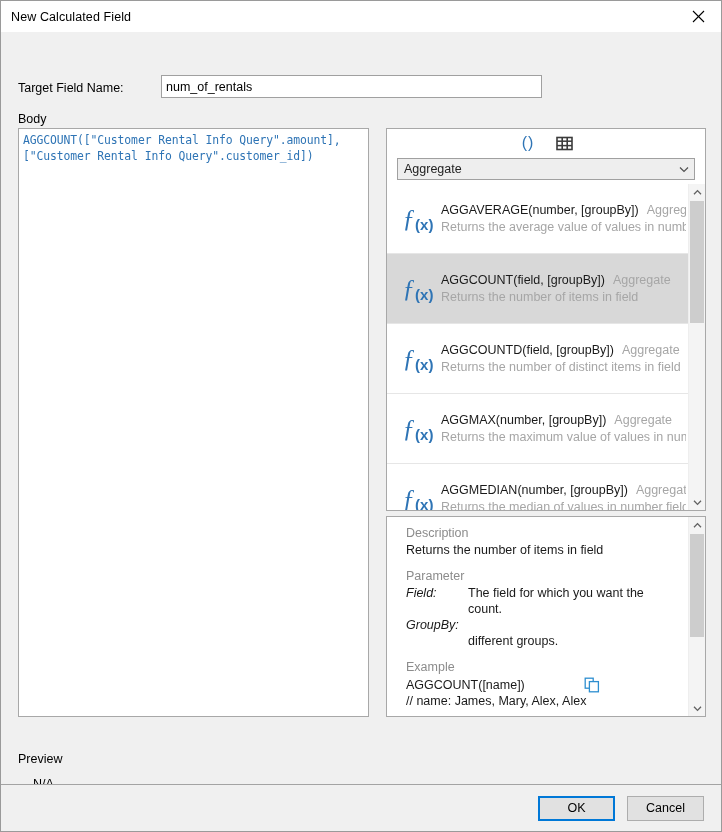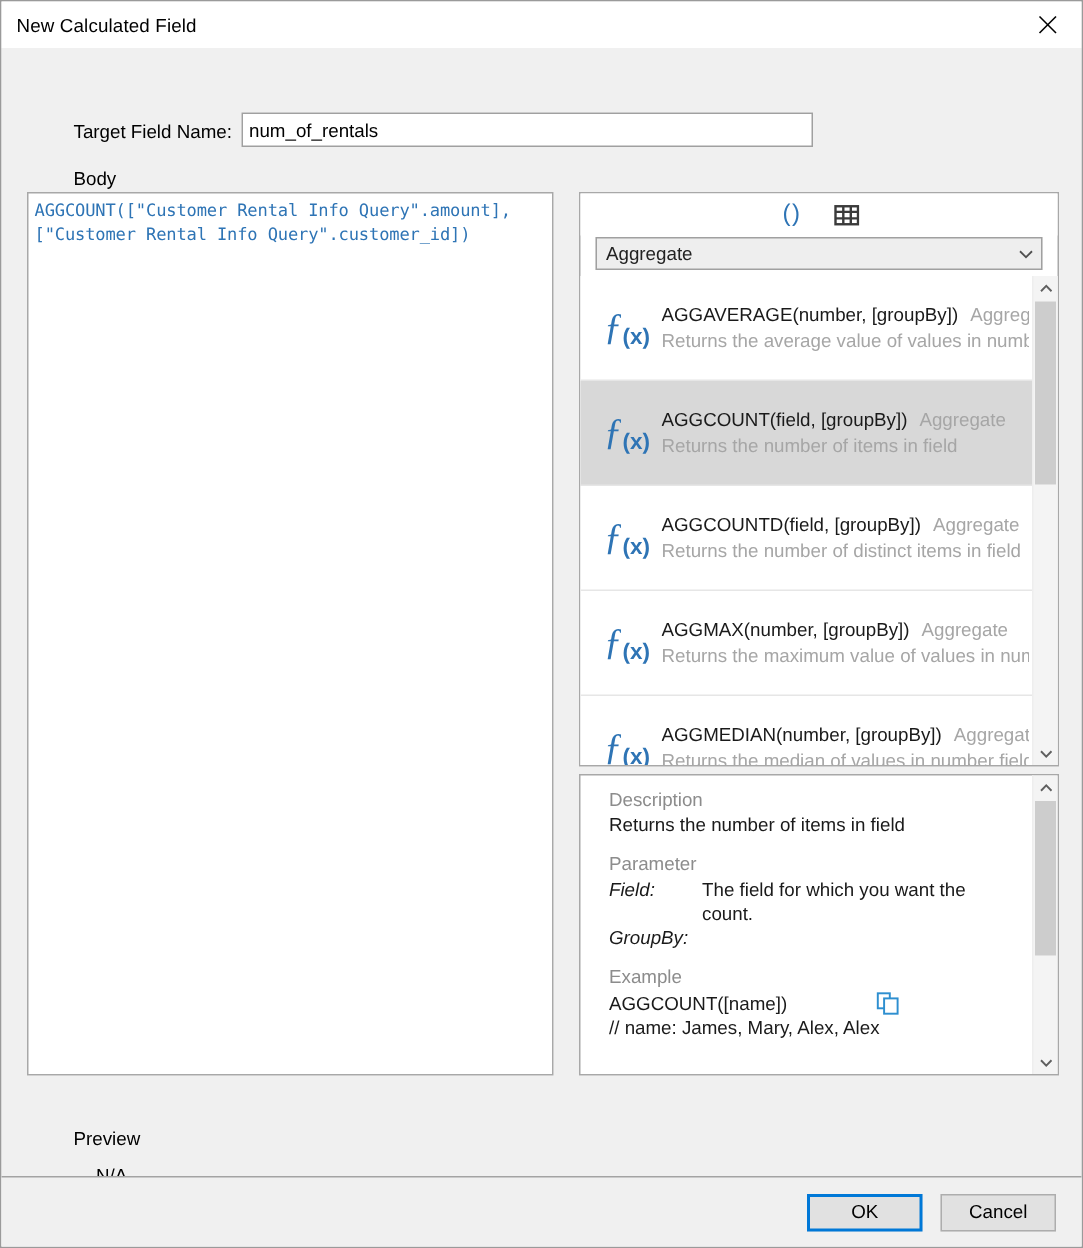--- a/index.html
+++ b/index.html
@@ -59,21 +59,20 @@
   .content {
     flex: 1 1 auto;
     position: relative;
     background: #f0f0f0;
   }
 
   .lbl {
     position: absolute;
     font-size: 12.5px;
     color: #000;
-    margin-left: 31px;
   }
 
   .target-label { left: 17px; top: 49px; }
 
   .target-input {
     position: absolute;
     left: 160px;
     top: 43px;
     width: 381px;
     height: 23px;
@@ -507,20 +506,21 @@
 
         <div class="desc-head">Parameter</div>
 
         <div class="param-row">
           <span class="param-key">Field:</span>
           <span class="param-val">The field for which you want the count.</span>
         </div>
         <div class="param-row">
           <span class="param-key">GroupBy:</span>
         </div>
+        <div class="param-cont">different groups.</div>
 
         <div class="sect-gap"></div>
 
         <div class="desc-head">Example</div>
         <div class="example-row">
           <span class="example-code">AGGCOUNT([name])</span>
           <span class="copy-icon">
             <svg width="16" height="16" viewBox="0 0 16 16">
               <rect x="1.2" y="1.2" width="8" height="10" fill="none" stroke="#2e8fd0" stroke-width="1.3"></rect>
               <rect x="5.4" y="4.6" width="9" height="10.2" fill="#ffffff" stroke="#2e8fd0" stroke-width="1.3"></rect>

